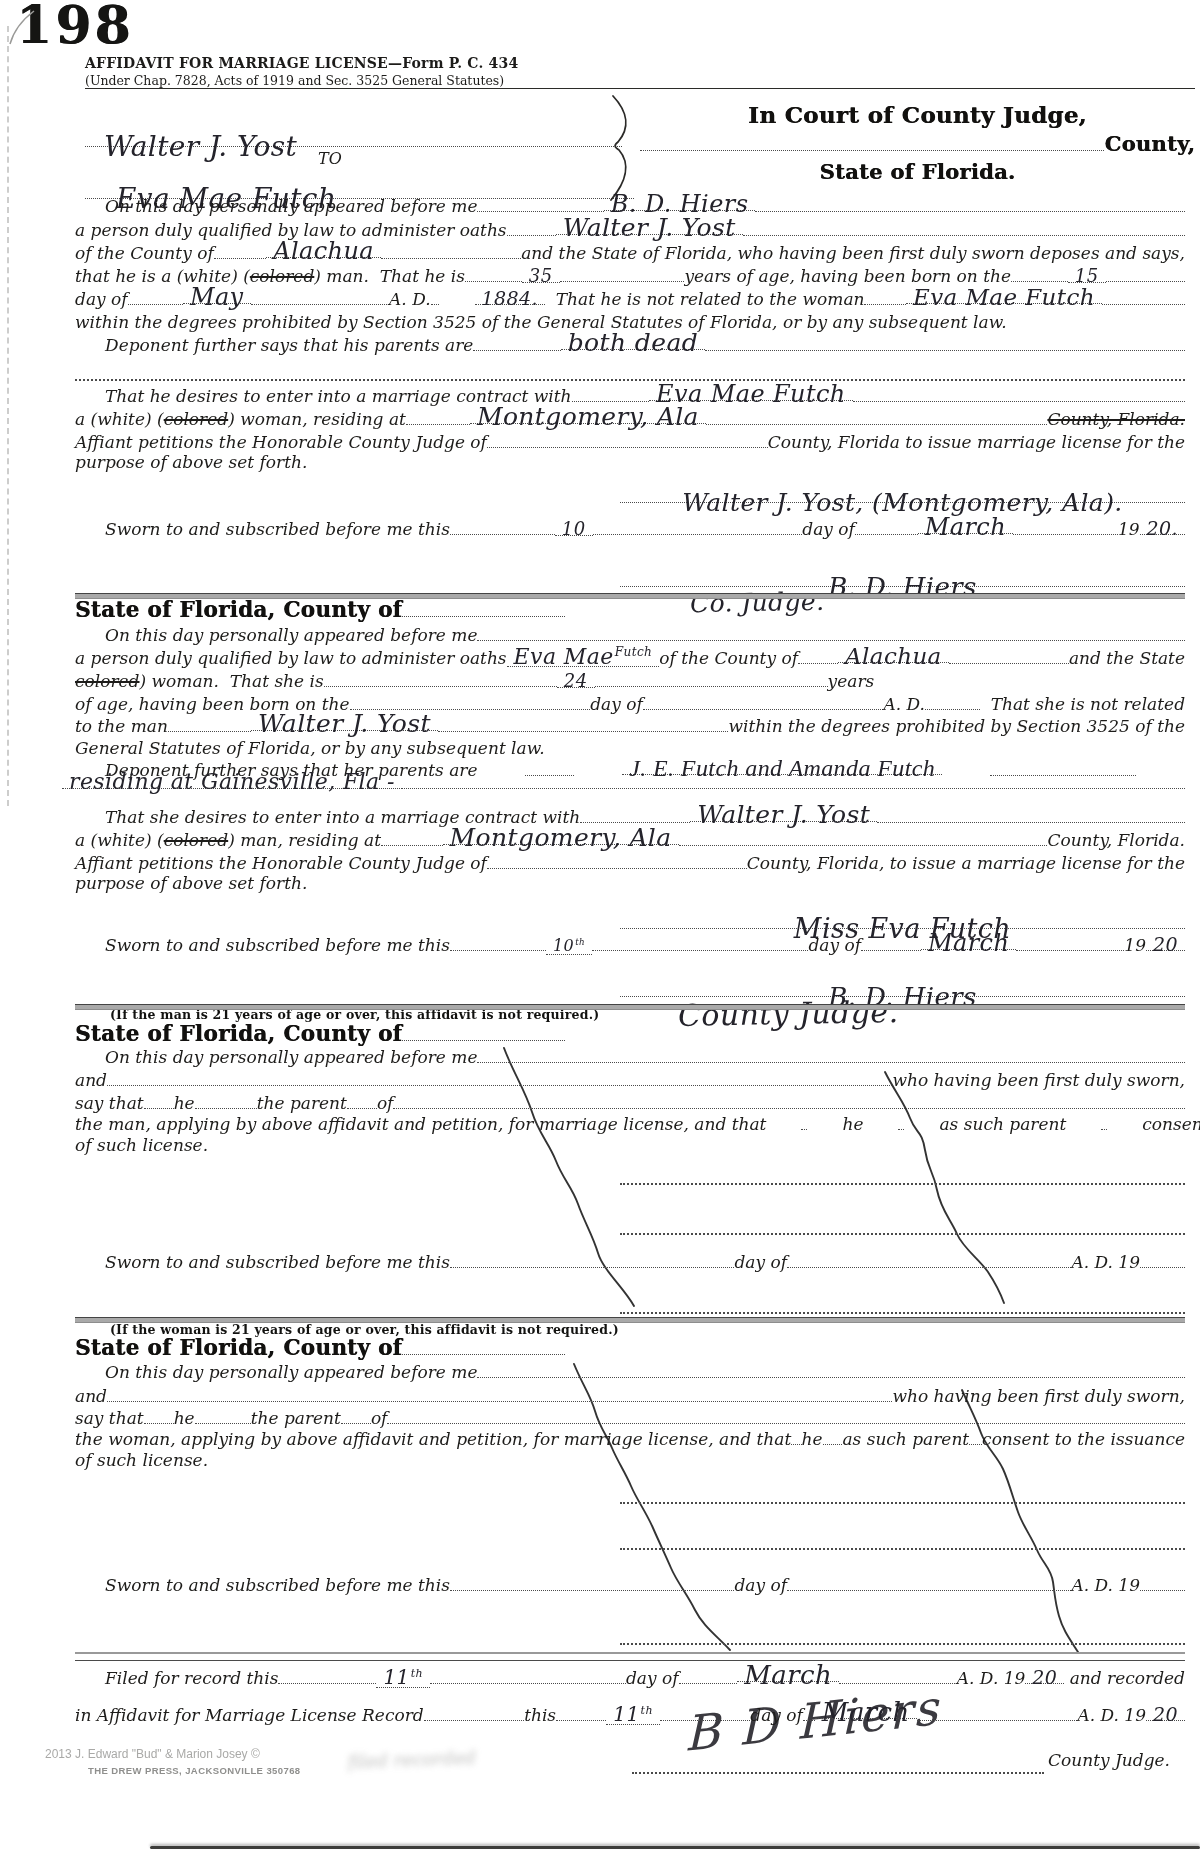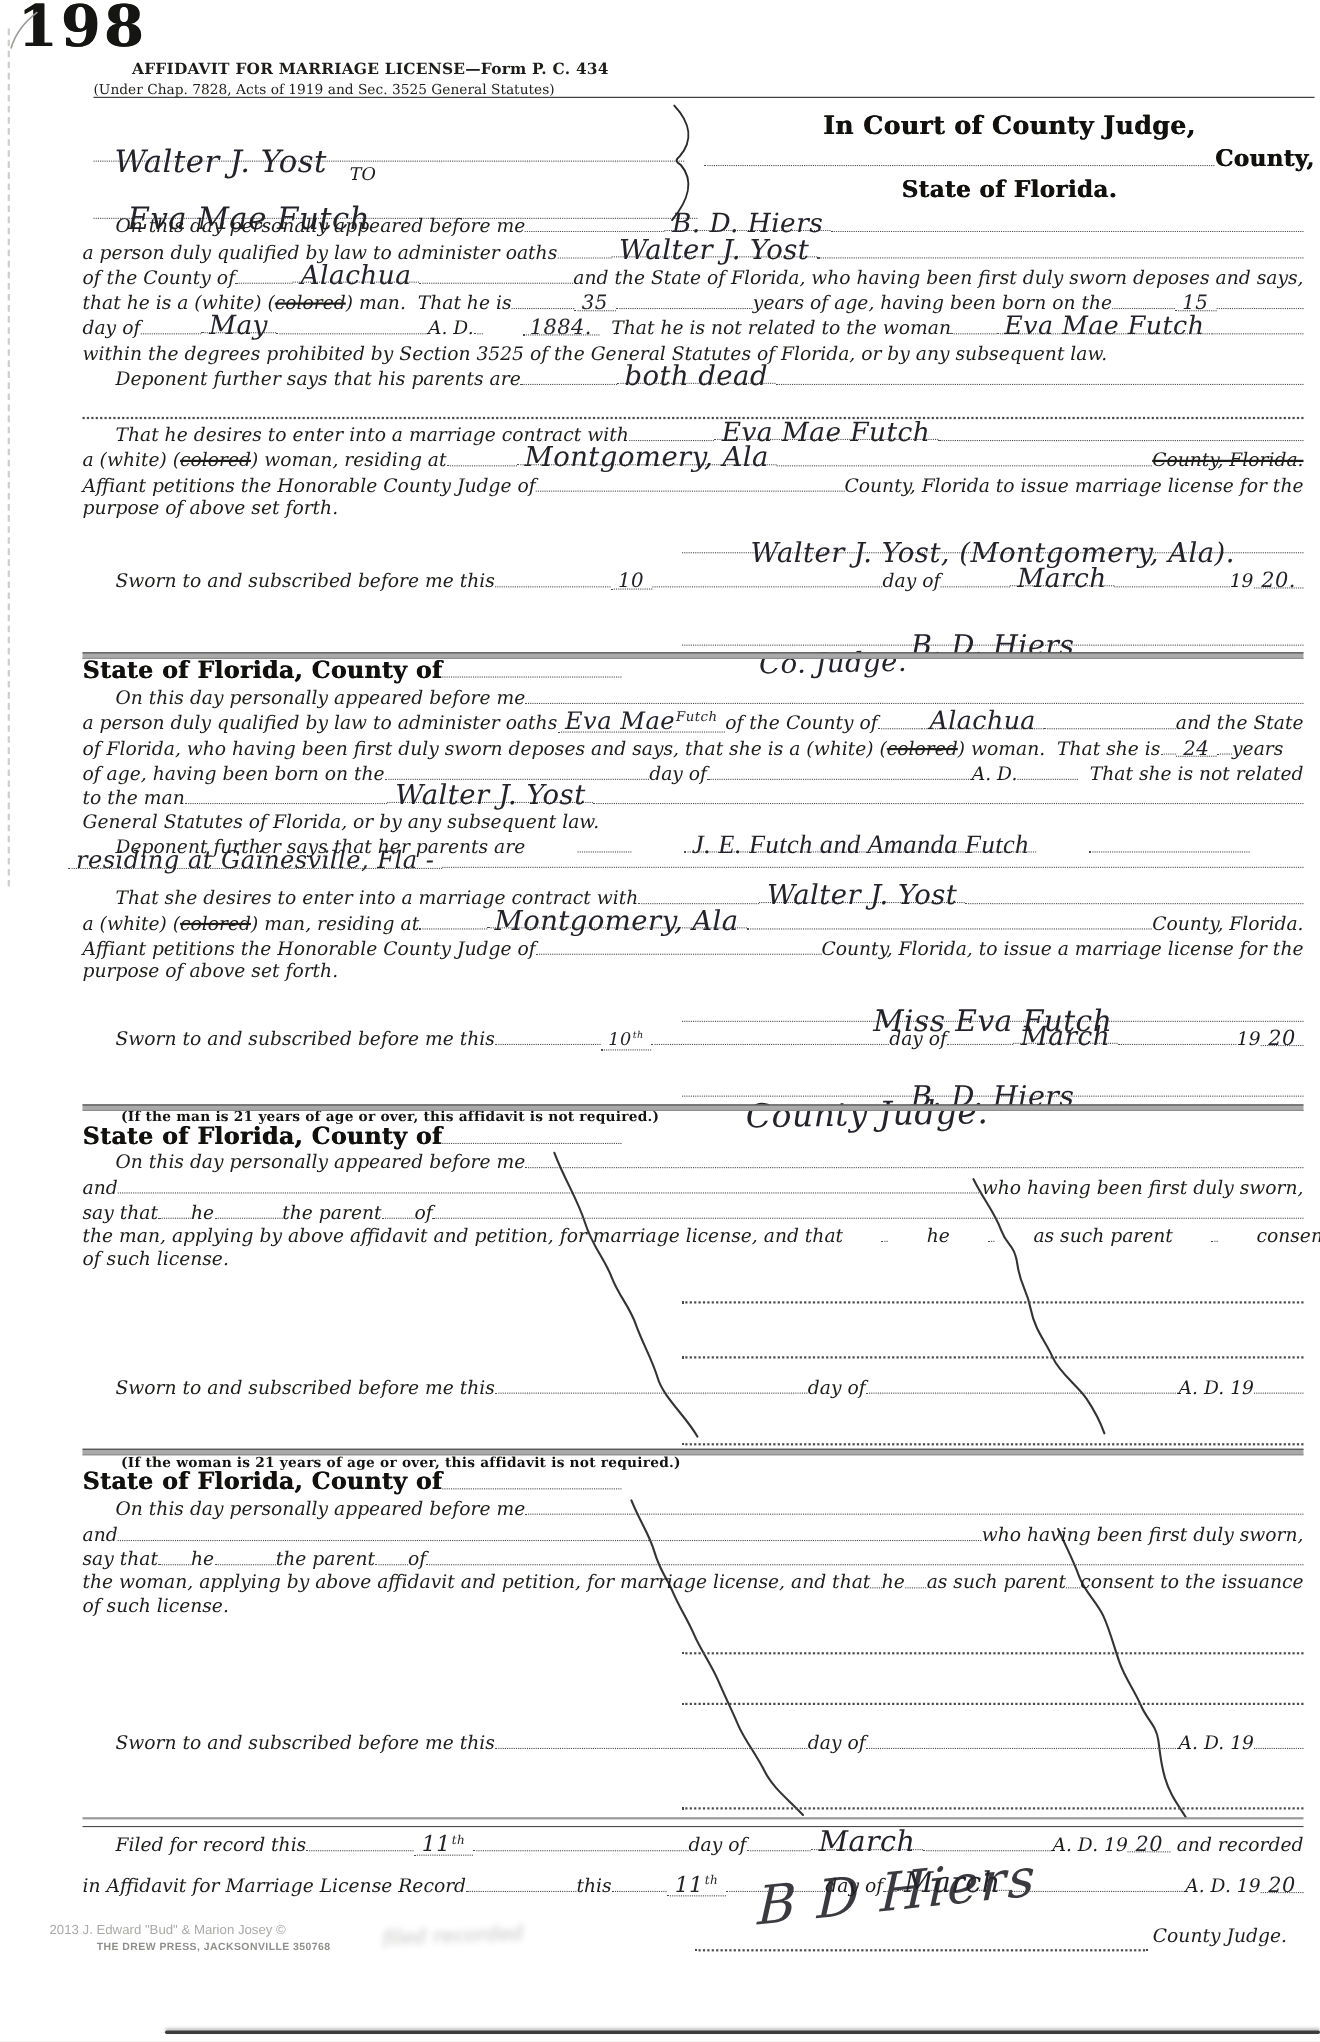--- a/index.html
+++ b/index.html
@@ -21,21 +21,21 @@
   .hw>.sup{font-size:.55em;position:relative;top:-.65em;margin-left:1px;}
   .dotrule{position:absolute;border-top:2px dotted #4a4a4a;height:0;}
   .thickrule{position:absolute;height:3.5px;background:#a9a9a9;
              border-top:1px solid #444;border-bottom:.5px solid #8d8d8d;}
   .dblrule{position:absolute;height:6px;border-top:2.5px solid #999;
            border-bottom:1.5px solid #4a4a4a;}
   
   .abs{position:absolute;}
   #pagenum{left:16px;top:-6px;font:700 52px "DejaVu Serif",serif;
            letter-spacing:3px;color:#151513;text-shadow:.6px 0 #151513;}
-  .title{left:85px;top:55px;font:700 14px "DejaVu Serif",serif;letter-spacing:.2px;margin-left:35px;}
+  .title{left:85px;top:55px;font:700 14px "DejaVu Serif",serif;letter-spacing:.2px;}
   .subtitle{left:85px;top:73px;font:12.5px "DejaVu Serif",serif;}
   .hdrule{left:85px;top:88px;width:1110px;border-top:1.6px solid #2b2b28;}
   .bl{font-weight:700;color:#12110f;text-shadow:.5px 0 0 currentColor;letter-spacing:.3px;}
   .court-title{left:640px;top:101px;width:555px;text-align:center;font-size:23px;}
   .court-county{left:640px;top:131px;width:555px;display:flex;align-items:baseline;font-size:21px;}
   .court-state{left:640px;top:159px;width:555px;text-align:center;font-size:21px;}
   .capline{position:absolute;height:34px;border-bottom:1.7px dotted #4a4a4a;
            display:flex;align-items:flex-end;}
   .capline .hw{border:none;margin-bottom:-7px;}
   .tolabel{left:318px;top:149px;font:italic 16px "DejaVu Serif",serif;}
@@ -239,21 +239,20 @@
     <div class="row" style="left: 75px; top: 648px; width: 1110px;">
       <span class="t">a person duly qualified by law to administer oaths</span>
       <span class="hw" style="font-size: 22px; text-align: center;">Eva Mae<span class="sup">Futch</span></span>
       <span class="t">of the County of</span>
       <span class="f" style="flex-grow: 0.3;"></span>
       <span class="hw" style="font-size: 23px;">Alachua</span>
       <span class="f" style="flex-grow: 0.9;"></span>
       <span class="t">and the State</span>
     </div>
     <div class="row" style="left: 75px; top: 671px; width: 1110px;">
-      <span class="t">of Florida, who having been first duly sworn deposes and says, that she is a (white) (</span>
       <span class="t strike">colored</span>
       <span class="t">) woman.  That she is</span>
       <span class="f" style="flex-grow: 0.3;"></span>
       <span class="hw" style="font-size: 18px;">24</span>
       <span class="f" style="flex-grow: 0.3;"></span>
       <span class="t">years</span>
     </div>
     <div class="row" style="left: 75px; top: 694px; width: 1110px;">
       <span class="t">of age, having been born on the</span>
       <span class="f" style="flex-grow: 1.5;"></span>
@@ -261,20 +260,21 @@
       <span class="f" style="flex-grow: 1.5;"></span>
       <span class="t">A. D.</span>
       <span class="f" style="width: 55px; flex-grow: 0;"></span>
       <span class="t">  That she is not related</span>
     </div>
     <div class="row" style="left: 75px; top: 716px; width: 1110px;">
       <span class="t">to the man</span>
       <span class="f" style="flex-grow: 0.4;"></span>
       <span class="hw" style="font-size: 25px;">Walter J. Yost</span>
       <span class="f" style="flex-grow: 1.4;"></span>
+      <span class="t">within the degrees prohibited by Section 3525 of the</span>
     </div>
     <div class="row" style="left: 75px; top: 738px; width: 1110px;">
       <span class="t">General Statutes of Florida, or by any subsequent law.</span>
     </div>
     <div class="row" style="left: 105px; top: 760px; width: 1080px; gap: 48px;">
       <span class="t">Deponent further says that her parents are</span>
       <span class="f" style="flex-grow: 0.2;"></span>
       <span class="hw" style="font-size: 24px; font-family: Liberation Serif, serif;">J. E. Futch and Amanda Futch</span>
       <span class="f" style="flex-grow: 0.6;"></span>
     </div>

